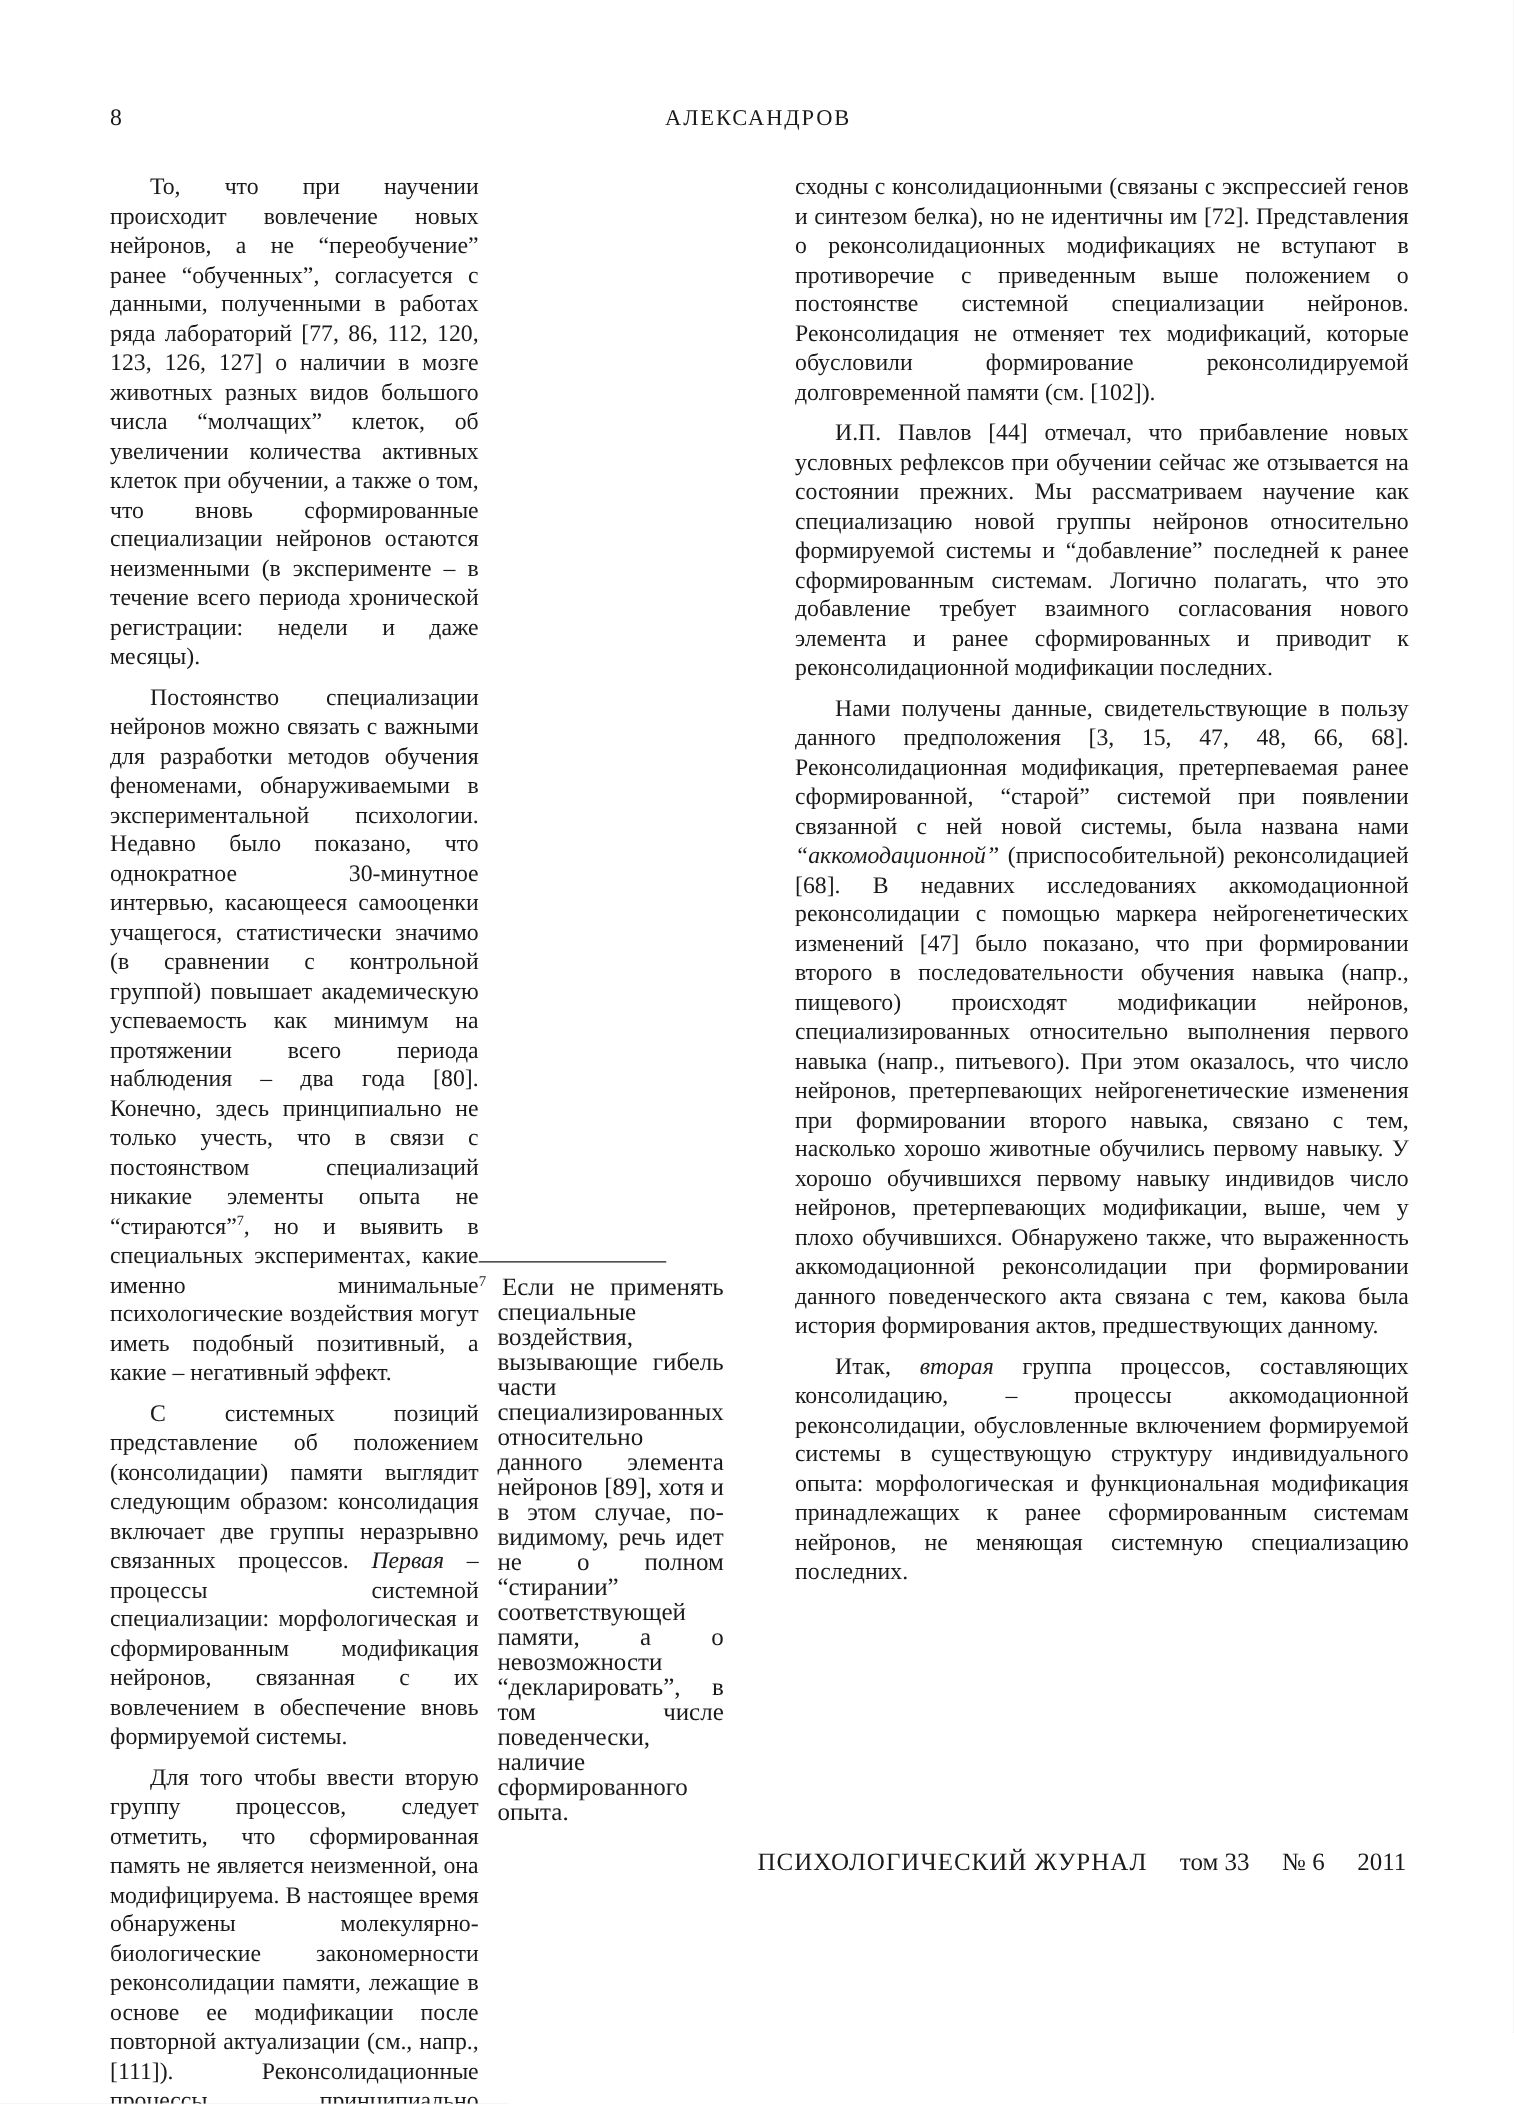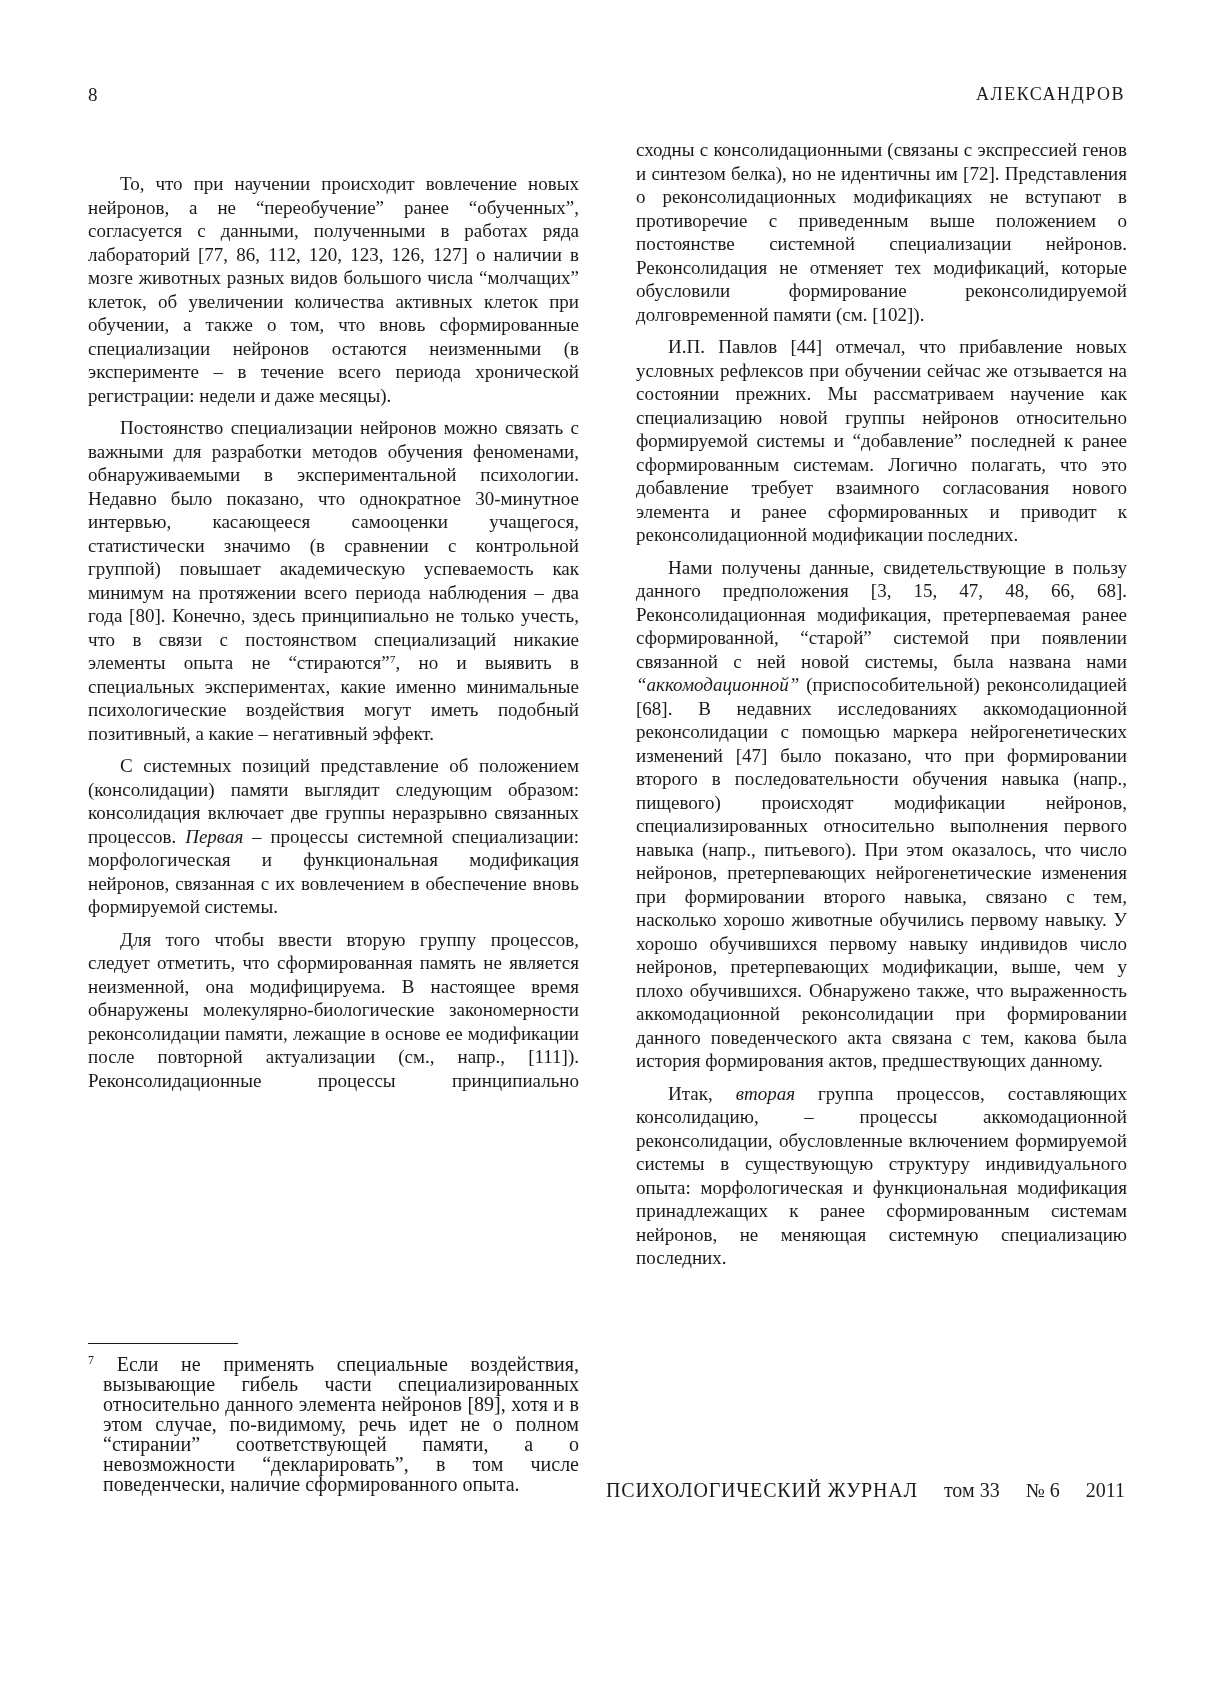--- a/index.html
+++ b/index.html
@@ -8,27 +8,27 @@
     width:1211px; height:1683px;
     position:relative;
     margin:0 auto;
     background:#ffffff;
     color:#1a1a1a;
     font-family:"Liberation Serif","DejaVu Serif",serif;
     overflow:hidden;
   }
   .header { position:absolute; top:84px; left:88px; right:86px; height:26px; }
   .page-number { position:absolute; left:0; top:0; font-size:19px; }
-  .running-head { text-align:right; font-size:18px; letter-spacing:1.5px; }
+  .running-head { text-align:center; font-size:18px; letter-spacing:1.5px; }
   .columns {
     position:absolute; top:138px; left:88px;
     display:flex; gap:57px;
   }
   .col { width:491px; height:1322px; }
-  .col-left { display:flex; flex-direction:column;margin-top:34px; }
+  .col-left { display:flex; flex-direction:row; }
   .para {
     font-size:19px; line-height:23.5px;
     text-align:justify; text-indent:32px;
     margin:0 0 9px 0;
     hyphens:auto;
   }
   .para.no-indent { text-indent:0; }
   .para.justify-last { text-align-last:justify; }
   .section-heading {
     font-size:19.5px; font-weight:400;
@@ -60,21 +60,21 @@
   <div class="header">
     <span class="page-number">8</span>
     <div class="running-head">АЛЕКСАНДРОВ</div>
   </div>
 
   <div class="columns">
     <div class="col col-left">
       <div id="left-blocks">
           <p class="para"><span>То, что при научении происходит вовлечение новых нейронов, а не “переобучение” ранее “обученных”, согласуется с данными, полученными в работах ряда лабораторий [77, 86, 112, 120, 123, 126, 127] о наличии в мозге животных разных видов большого числа “молчащих” клеток, об увеличении количества активных клеток при обучении, а также о том, что вновь сформированные специализации нейронов остаются неизменными (в эксперименте – в течение всего периода хронической регистрации: недели и даже месяцы).</span></p>
           <p class="para"><span>Постоянство специализации нейронов можно связать с важными для разработки методов обучения феноменами, обнаруживаемыми в экспериментальной психологии. Недавно было показано, что однократное 30-минутное интервью, касающееся самооценки учащегося, статистически значимо (в сравнении с контрольной группой) повышает академическую успеваемость как минимум на протяжении всего периода наблюдения – два года [80]. Конечно, здесь принципиально не только учесть, что в связи с постоянством специализаций никакие элементы опыта не “стираются”</span><sup>7</sup><span>, но и выявить в специальных экспериментах, какие именно минимальные психологические воздействия могут иметь подобный позитивный, а какие – негативный эффект.</span></p>
-          <p class="para"><span>С системных позиций представление об положением (консолидации) памяти выглядит следующим образом: консолидация включает две группы неразрывно связанных процессов. </span><i>Первая</i><span> – процессы системной специализации: морфологическая и функциональная модификация нейронов, связанная с их вовлечением в обеспечение вновь формируемой системы.</span></p>
+          <p class="para"><span>С системных позиций представление об положением (консолидации) памяти выглядит следующим образом: консолидация включает две группы неразрывно связанных процессов. </span><i>Первая</i><span> – процессы системной специализации: морфологическая и сформированным модификация нейронов, связанная с их вовлечением в обеспечение вновь формируемой системы.</span></p>
           <p class="para justify-last"><span>Для того чтобы ввести вторую группу процессов, следует отметить, что сформированная память не является неизменной, она модифицируема. В настоящее время обнаружены молекулярно-биологические закономерности реконсолидации памяти, лежащие в основе ее модификации после повторной актуализации (см., напр., [111]). Реконсолидационные процессы принципиально</span></p>
         </div>
       <div class="footnote-wrap">
         <div class="footnote-rule"></div>
         <p class="footnote" id="footnote"><sup>7</sup><span> Если не применять специальные воздействия, вызывающие гибель части специализированных относительно данного элемента нейронов [89], хотя и в этом случае, по-видимому, речь идет не о полном “стирании” соответствующей памяти, а о невозможности “декларировать”, в том числе поведенчески, наличие сформированного опыта.</span></p>
       </div>
     </div>
     <div class="col col-right">
       <div id="right-blocks">
           <p class="para no-indent"><span>сходны с консолидационными (связаны с экспрессией генов и синтезом белка), но не идентичны им [72]. Представления о реконсолидационных модификациях не вступают в противоречие с приведенным выше положением о постоянстве системной специализации нейронов. Реконсолидация не отменяет тех модификаций, которые обусловили формирование реконсолидируемой долговременной памяти (см. [102]).</span></p>

